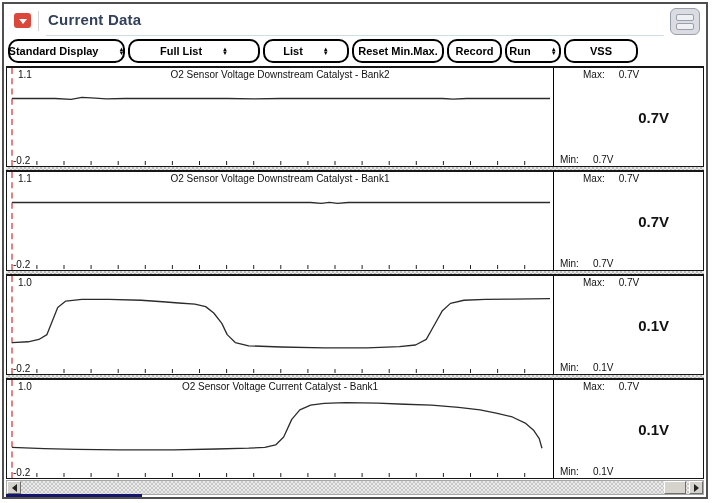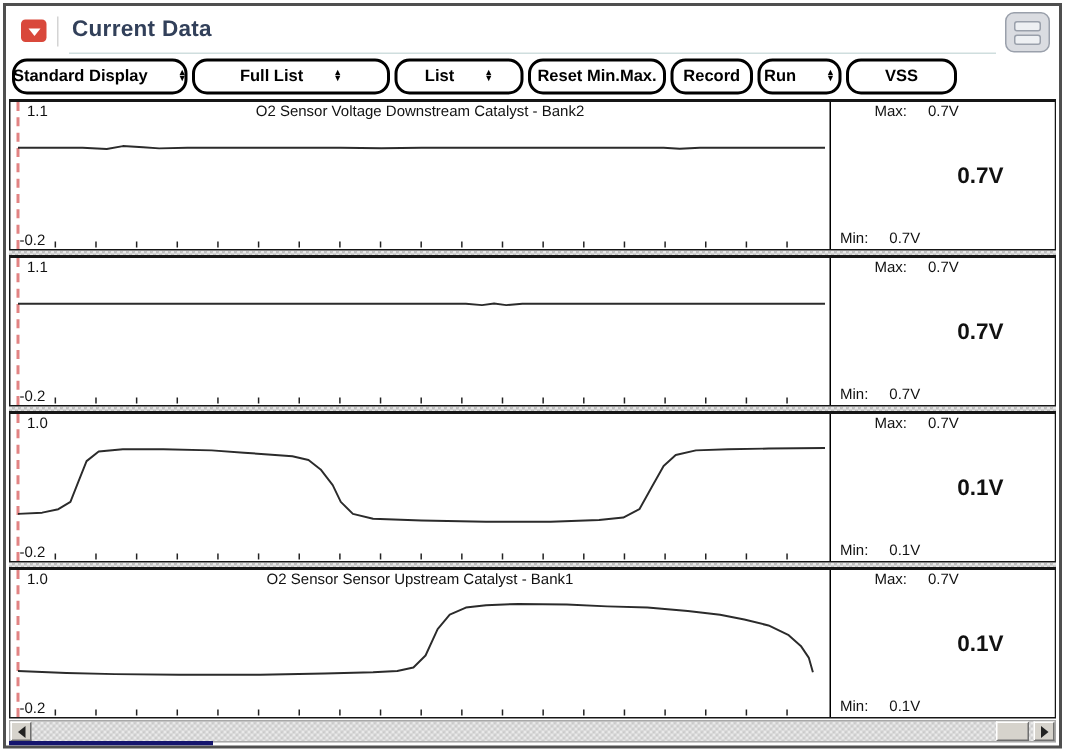--- a/index.html
+++ b/index.html
@@ -209,20 +209,21 @@
             <line x1="356.4" y1="92" x2="356.4" y2="96" stroke="#222" stroke-width="1"></line>
             <line x1="383.59999999999997" y1="92" x2="383.59999999999997" y2="96" stroke="#222" stroke-width="1"></line>
             <line x1="410.8" y1="92" x2="410.8" y2="96" stroke="#222" stroke-width="1"></line>
             <line x1="438" y1="92" x2="438" y2="96" stroke="#222" stroke-width="1"></line>
             <line x1="465.2" y1="92" x2="465.2" y2="96" stroke="#222" stroke-width="1"></line>
             <line x1="492.4" y1="92" x2="492.4" y2="96" stroke="#222" stroke-width="1"></line>
             <line x1="519.5999999999999" y1="92" x2="519.5999999999999" y2="96" stroke="#222" stroke-width="1"></line>
             <polyline points="5.0,30.2 113.0,30.2 221.0,30.2 304.7,30.2 315.5,31.1 323.6,30.0 331.7,31.1 342.5,30.2 437.0,30.2 545.0,30.2" fill="none" stroke="#2b2b2b" stroke-width="1.3" stroke-linejoin="round"></polyline>
           </svg>
         <div class="ymax">1.1</div>
+        <div class="ctitle">O2 Sensor Voltage Downstream Catalyst - Bank1</div>
         <div class="ymin">-0.2</div>
       </div>
       <div class="vpanel">
         <div class="stat-top"><span>Max:</span><span class="stat-val">0.7V</span></div>
         <div class="big-val">0.7V</div>
         <div class="stat-bot"><span>Min:</span><span class="stat-val">0.7V</span></div>
       </div>
     </div>
 
     <div class="chart-gap"></div>
@@ -283,21 +284,21 @@
             <line x1="356.4" y1="92" x2="356.4" y2="96" stroke="#222" stroke-width="1"></line>
             <line x1="383.59999999999997" y1="92" x2="383.59999999999997" y2="96" stroke="#222" stroke-width="1"></line>
             <line x1="410.8" y1="92" x2="410.8" y2="96" stroke="#222" stroke-width="1"></line>
             <line x1="438" y1="92" x2="438" y2="96" stroke="#222" stroke-width="1"></line>
             <line x1="465.2" y1="92" x2="465.2" y2="96" stroke="#222" stroke-width="1"></line>
             <line x1="492.4" y1="92" x2="492.4" y2="96" stroke="#222" stroke-width="1"></line>
             <line x1="519.5999999999999" y1="92" x2="519.5999999999999" y2="96" stroke="#222" stroke-width="1"></line>
             <polyline points="5.0,66.7 37.4,67.9 69.8,68.7 113.0,69.1 167.0,69.1 210.2,68.3 242.6,67.5 258.8,66.7 269.6,64.3 277.7,56.4 285.8,39.0 293.9,29.5 304.7,24.8 318.2,23.2 339.8,22.4 372.2,22.8 399.2,24.0 426.2,24.8 453.2,27.1 474.8,29.5 491.0,32.7 507.2,36.6 520.7,43.0 528.8,50.1 534.2,58.0 536.9,67.5" fill="none" stroke="#2b2b2b" stroke-width="1.3" stroke-linejoin="round"></polyline>
           </svg>
         <div class="ymax">1.0</div>
-        <div class="ctitle">O2 Sensor Sensor Upstream Catalyst - Bank1</div>
+        <div class="ctitle">O2 Sensor Voltage Current Catalyst - Bank1</div>
         <div class="ymin">-0.2</div>
       </div>
       <div class="vpanel">
         <div class="stat-top"><span>Max:</span><span class="stat-val">0.7V</span></div>
         <div class="big-val">0.1V</div>
         <div class="stat-bot"><span>Min:</span><span class="stat-val">0.1V</span></div>
       </div>
     </div>
 
   </div>

